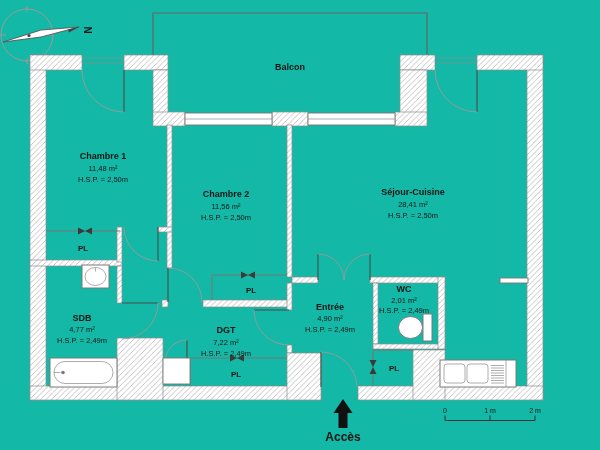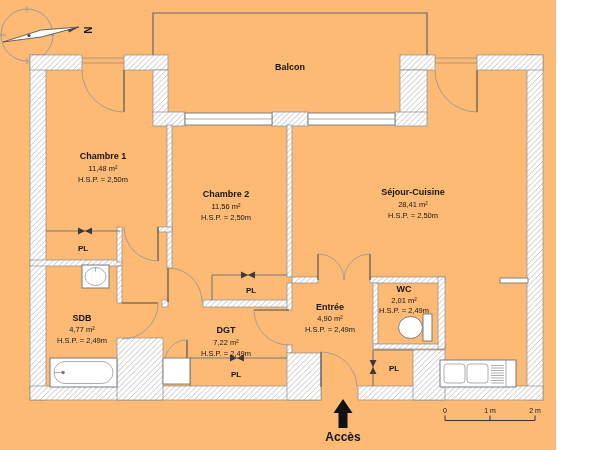--- a/index.html
+++ b/index.html
@@ -1,16 +1,16 @@
 <!DOCTYPE html>
 <html><head>
 <meta charset="utf-8">
 <style>
   html,body{margin:0;padding:0;background:#ffffff;}
-  .stage{width:556px;height:450px;position:relative;background:#fdba74;overflow:hidden;}
+  .stage{width:600px;height:450px;position:relative;background:#14b8a6;overflow:hidden;}
   svg{display:block;}
   text{font-family:"Liberation Sans", sans-serif; fill:#151515;}
   .rname{font-size:9px;font-weight:bold;}
   .rmeta{font-size:7.5px;}
   .pl{font-size:8px;font-weight:bold;}
   .balc{font-size:9px;font-weight:bold;}
   .acces{font-size:12px;font-weight:bold;}
   .scalelbl{font-size:7px;}
   .north{font-size:10px;font-weight:bold;}
   .wall{fill:url(#hatch);stroke:#8c8c8c;stroke-width:0.7;}

